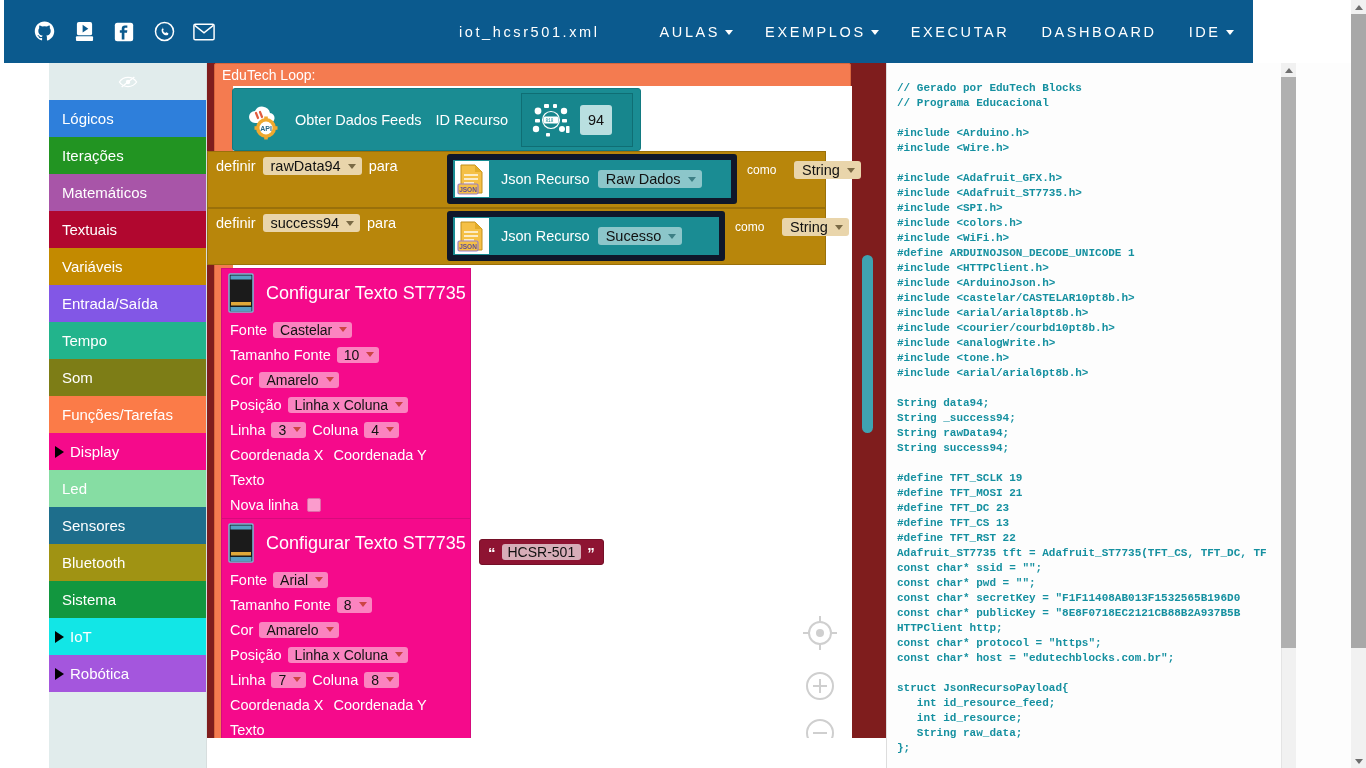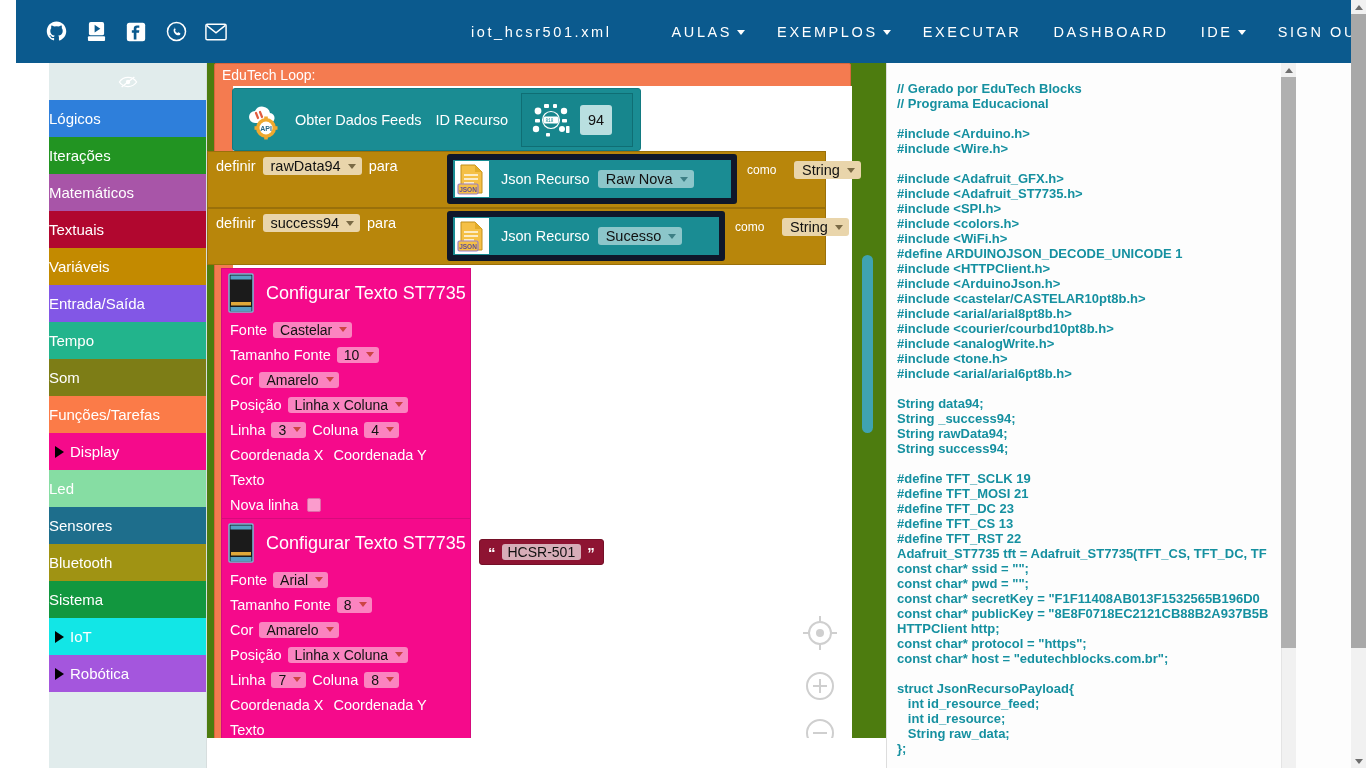--- a/index.html
+++ b/index.html
@@ -5,22 +5,22 @@
   * { box-sizing: border-box; margin: 0; padding: 0; }
   html, body {
     width: 1366px; height: 768px;
     overflow: hidden;
     background: #ffffff;
     font-family: "Liberation Sans", sans-serif;
   }
 
   
   .navbar {
-    position: absolute; top: 0; left: 16px;
-    width: 1351px; height: 63px;
+    position: absolute; top: 0; left: 4px;
+    width: 1249px; height: 63px;
     background: #0b5a8e;
     display: flex; align-items: center;
   }
   .nav-social {
     display: flex; align-items: center; gap: 18px;
     margin-left: 29px;
   }
   .nav-social .sico {
     width: 22px; height: 22px;
     display: flex; align-items: center; justify-content: center;
@@ -71,39 +71,40 @@
   }
   .tb-header {
     height: 37px;
     background: #e1ecec;
     display: flex; align-items: center; justify-content: center;
   }
   .tb-header svg { display: block; }
   .tb-item {
     height: 37px;
     display: flex; align-items: center;
+    padding-left: 13px;
     color: #ffffff;
     font-size: 15px;
     cursor: pointer;
     position: relative;
   }
   .tb-item .tb-arrow {
     width: 0; height: 0;
     border-top: 6px solid transparent;
     border-bottom: 6px solid transparent;
     border-left: 9px solid #000000;
     margin-right: 6px;
     flex: 0 0 auto;
   }
 
   
   .canvas {
     position: absolute; left: 207px; top: 0;
     right: 465px; height: 675px;
-    background: #4d7c0f;
+    background: #7f1d1d;
     overflow: hidden;
   }
   .canvas-scrollbar {
     position: absolute;
     left: 655px; top: 192px;
     width: 11px; height: 178px;
     background: #3fa3b1;
     border-radius: 6px;
   }
 
@@ -278,22 +279,22 @@
     background: #fdfdfd;
     border-left: 1px solid #dddddd;
   }
   .code-area {
     position: absolute; left: 0; top: 0;
     width: 450px; height: 705px;
     overflow: hidden;
     padding: 18px 6px 0 10px;
   }
   .code-area pre {
-    font-family: Liberation Sans, sans-serif;
-    font-size: 13px;
+    font-family: Liberation Mono, monospace;
+    font-size: 11px;
     font-weight: bold;
     line-height: 15px;
     color: #1590a0;
     white-space: pre;
   }
   .code-sb-track {
     position: absolute; right: 55px; top: 0;
     width: 15px; height: 705px;
     background: #f1f1f1;
     border-left: 1px solid #e4e4e4;
@@ -533,21 +534,21 @@
               <line x1="11" y1="15" x2="25" y2="15"></line>
               <line x1="11" y1="19" x2="25" y2="19"></line>
               <line x1="11" y1="23" x2="21" y2="23"></line>
             </g>
           <rect x="5" y="24" width="20" height="10" rx="1.5" fill="#f5c046" stroke="#9a7fc4" stroke-width="1.2"></rect>
           <text x="15" y="31.5" font-size="6.5" font-family="Liberation Sans, sans-serif" text-anchor="middle" fill="#5e4d96" font-weight="bold">JSON</text>
         </svg>
       </span>
       <span class="json-label">Json Recurso</span>
       <span class="dd-teal">
-          <span>Raw Nova</span>
+          <span>Raw Dados</span>
           <span class="dd-ar"></span>
         </span>
     </div>
     <span class="como-word" style="position:absolute; left:540px; top:100px;">como</span>
     <span class="dd-tan" style="position:absolute; left:580px; top:98px;">
         <span>String</span>
         <span class="dd-ar"></span>
       </span>
 
     <div class="def-block" style="top:145px;">

